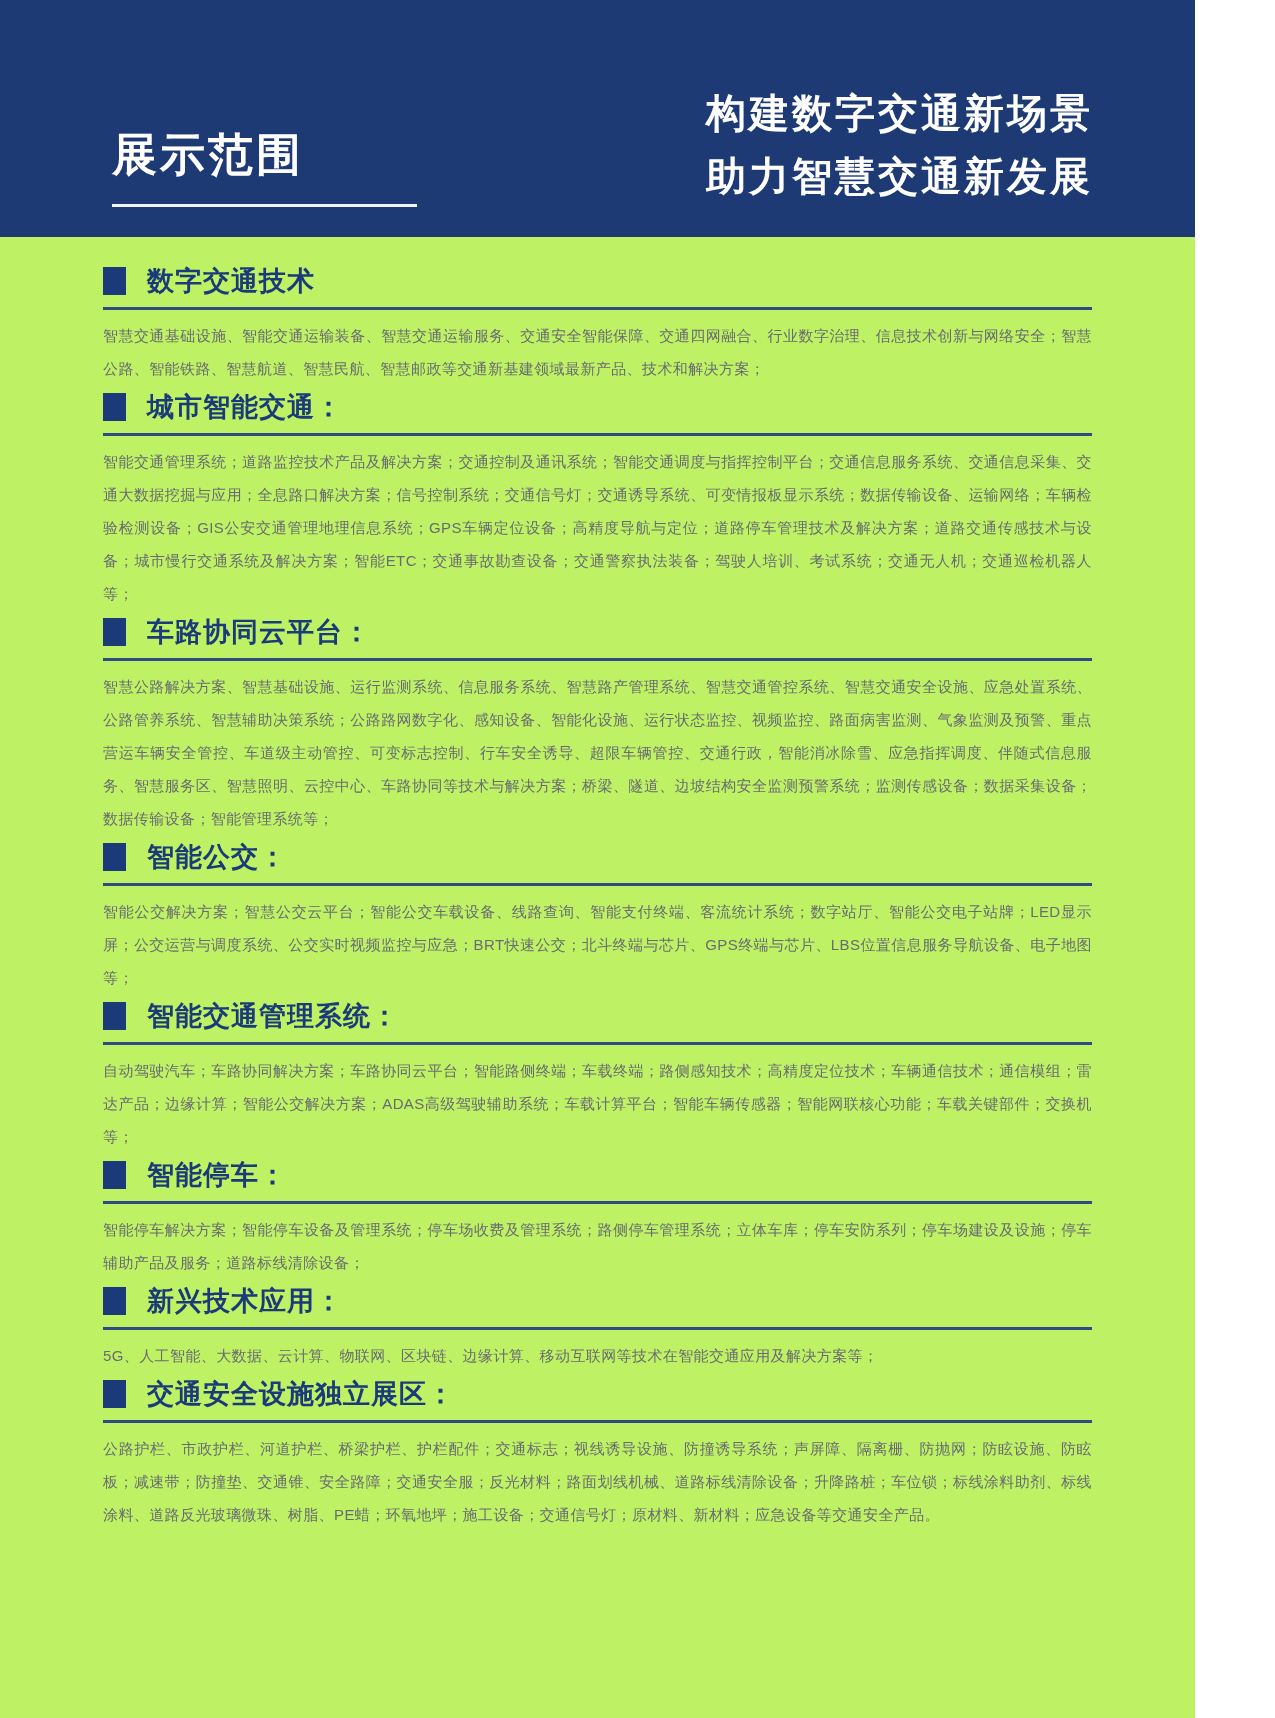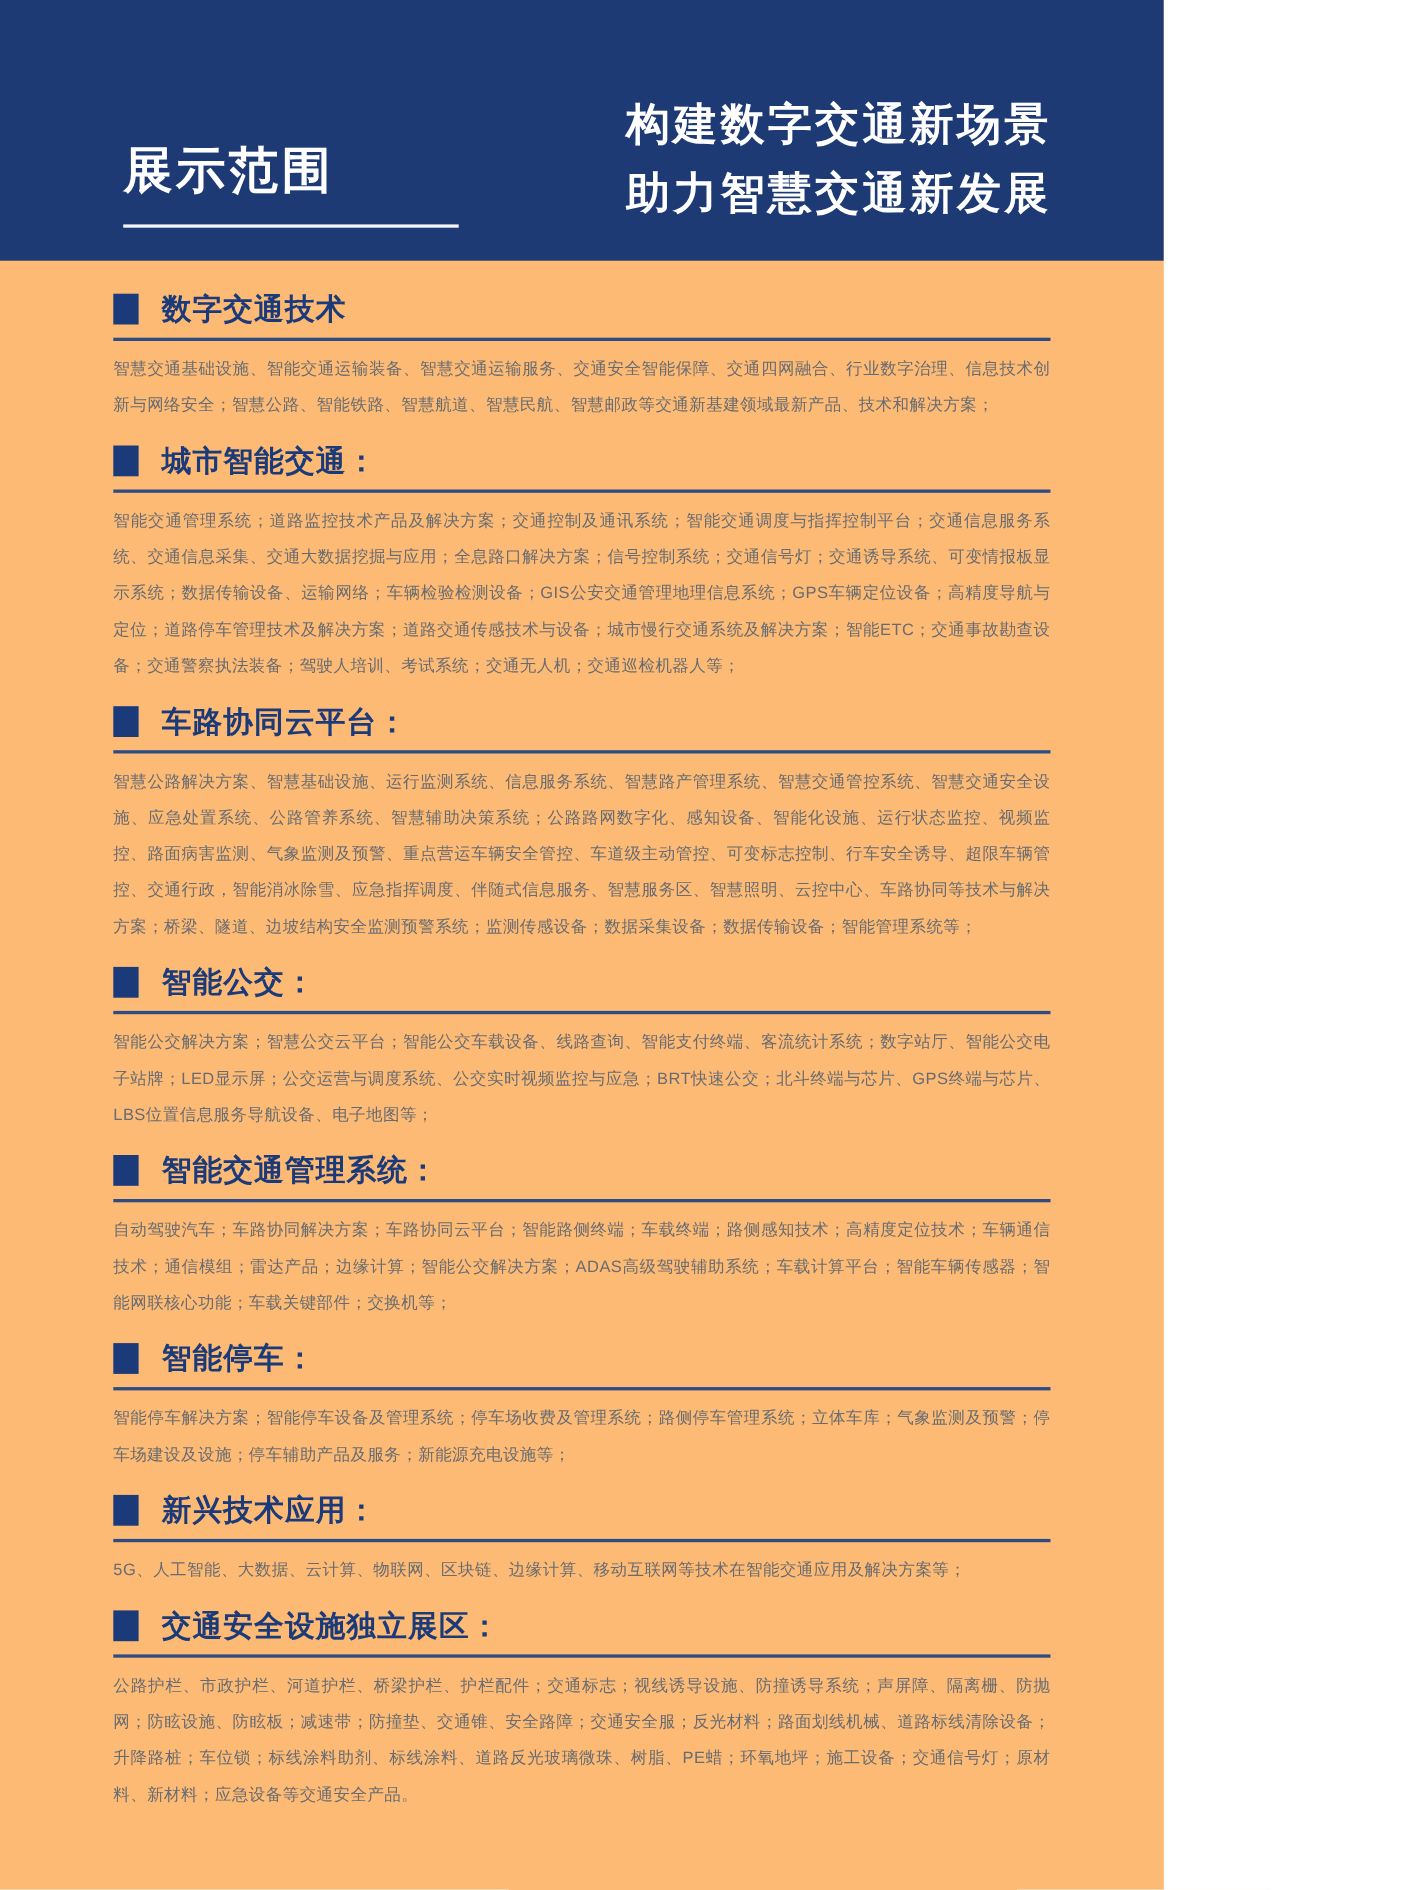--- a/index.html
+++ b/index.html
@@ -3,23 +3,23 @@
 <meta charset="utf-8">
 <style>
   html, body {
     margin: 0;
     padding: 0;
     background: #ffffff;
     font-family: "Liberation Sans", "DejaVu Sans", sans-serif;
   }
   .page {
     position: relative;
-    width: 1058px;
+    width: 1195px;
     height: 1718px;
-    background: #fdba74;
+    background: #bef264;
     overflow: hidden;
   }
   
   .banner {
     position: relative;
     width: 100%;
     height: 237px;
     background: var(--banner-bg, #1e3a75);
   }
   .banner-title {
@@ -49,21 +49,21 @@
     font-size: 40px;
     font-weight: 700;
     letter-spacing: 3px;
     line-height: 63px;
     white-space: nowrap;
   }
   
   .content {
     padding: 0 103px;
   }
-  .section { margin-top: 16px; }
+  .section { margin-top: 4px; }
   .section:first-child { margin-top: 26px; }
   .section-heading-row {
     display: flex;
     align-items: center;
     height: 36px;
   }
   .section-bullet {
     width: 23px;
     height: 28px;
     background: var(--heading-color, #1b3a7a);
@@ -150,21 +150,21 @@
       <div class="section-divider"></div>
       <p class="section-body">自动驾驶汽车；车路协同解决方案；车路协同云平台；智能路侧终端；车载终端；路侧感知技术；高精度定位技术；车辆通信技术；通信模组；雷达产品；边缘计算；智能公交解决方案；ADAS高级驾驶辅助系统；车载计算平台；智能车辆传感器；智能网联核心功能；车载关键部件；交换机等；</p>
     </div>
 
     <div class="section">
       <div class="section-heading-row">
         <span class="section-bullet"></span>
         <span class="section-heading">智能停车：</span>
       </div>
       <div class="section-divider"></div>
-      <p class="section-body">智能停车解决方案；智能停车设备及管理系统；停车场收费及管理系统；路侧停车管理系统；立体车库；气象监测及预警；停车场建设及设施；停车辅助产品及服务；新能源充电设施等；</p>
+      <p class="section-body">智能停车解决方案；智能停车设备及管理系统；停车场收费及管理系统；路侧停车管理系统；立体车库；停车安防系列；停车场建设及设施；停车辅助产品及服务；道路标线清除设备；</p>
     </div>
 
     <div class="section">
       <div class="section-heading-row">
         <span class="section-bullet"></span>
         <span class="section-heading">新兴技术应用：</span>
       </div>
       <div class="section-divider"></div>
       <p class="section-body">5G、人工智能、大数据、云计算、物联网、区块链、边缘计算、移动互联网等技术在智能交通应用及解决方案等；</p>
     </div>

